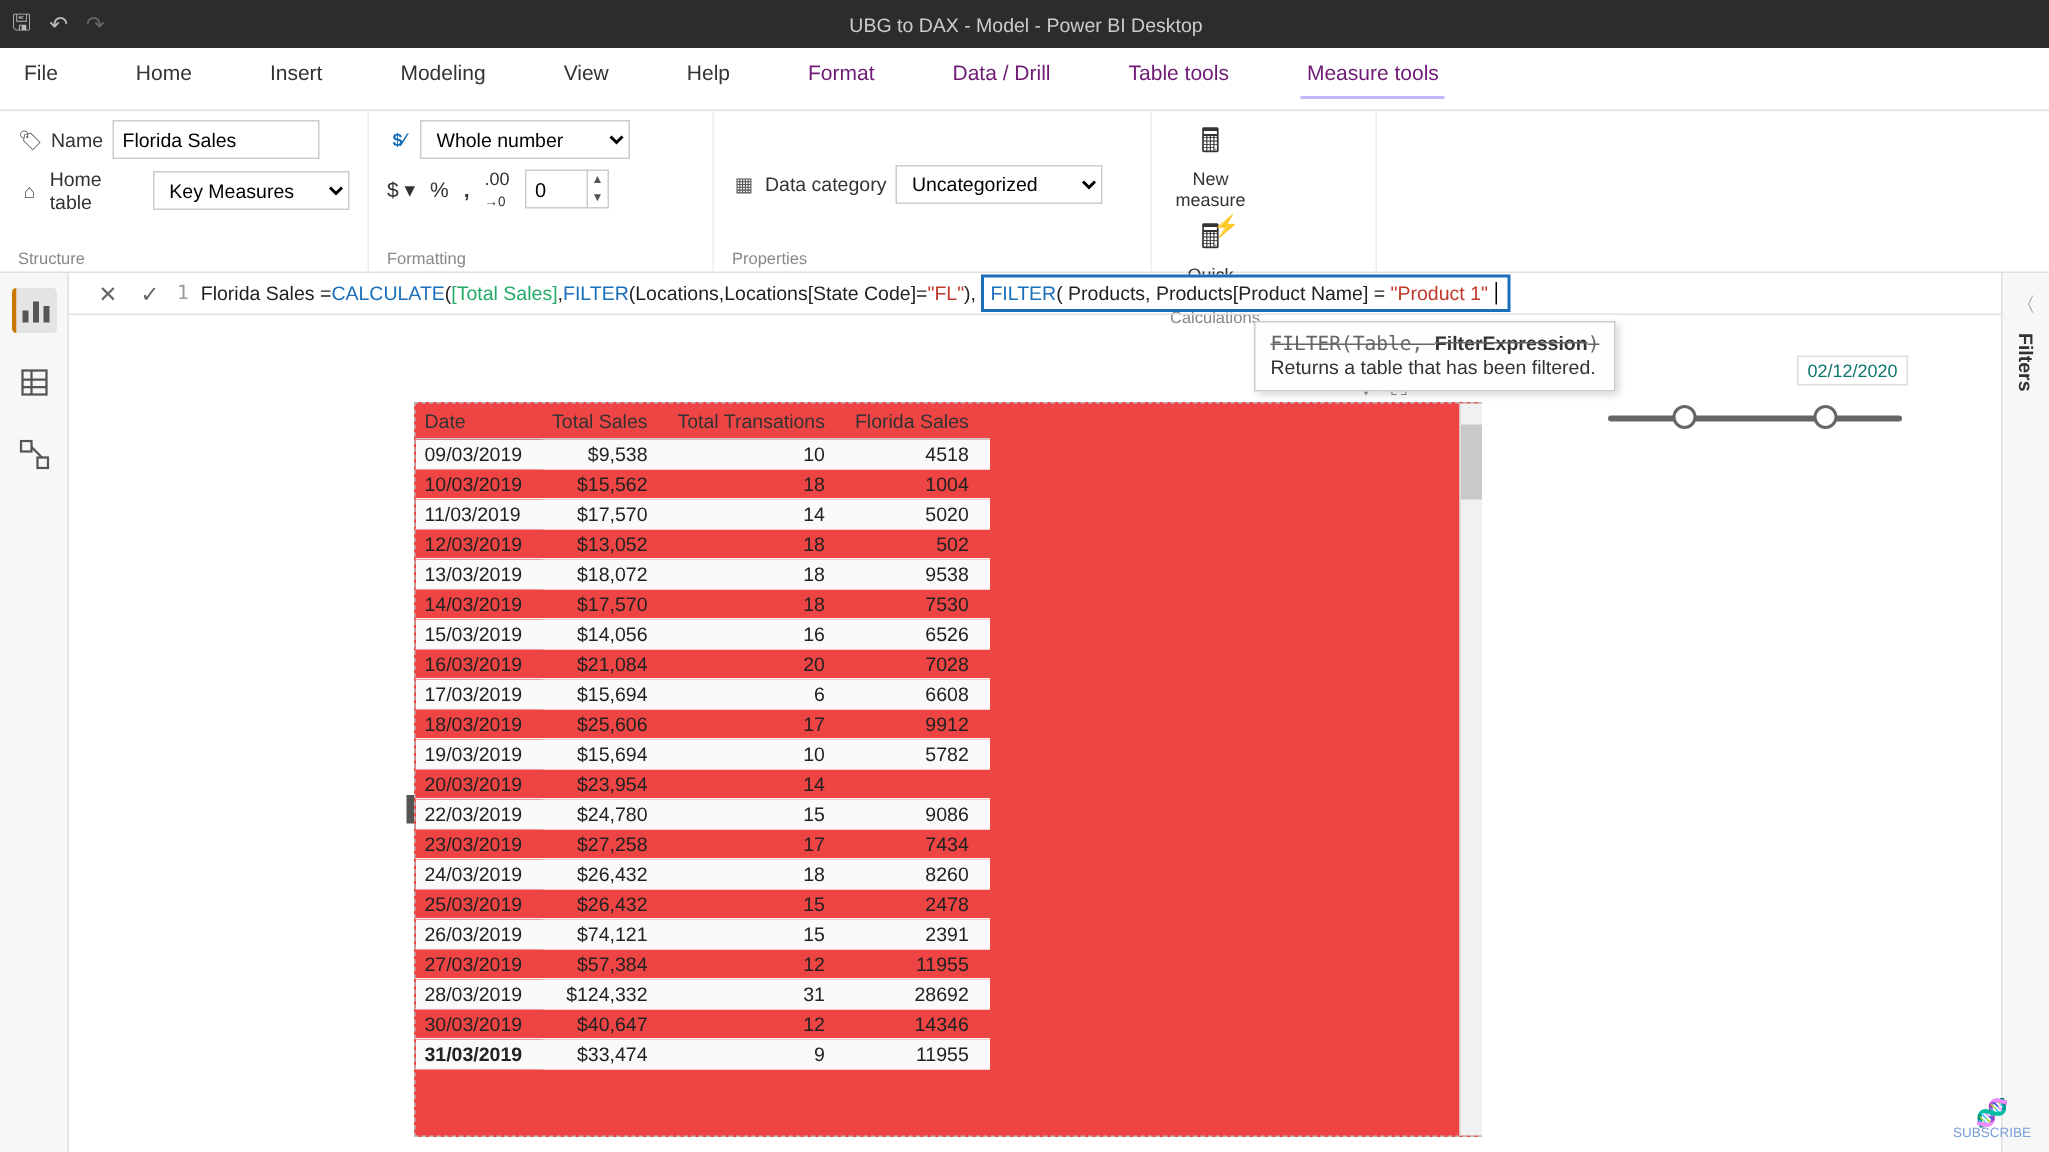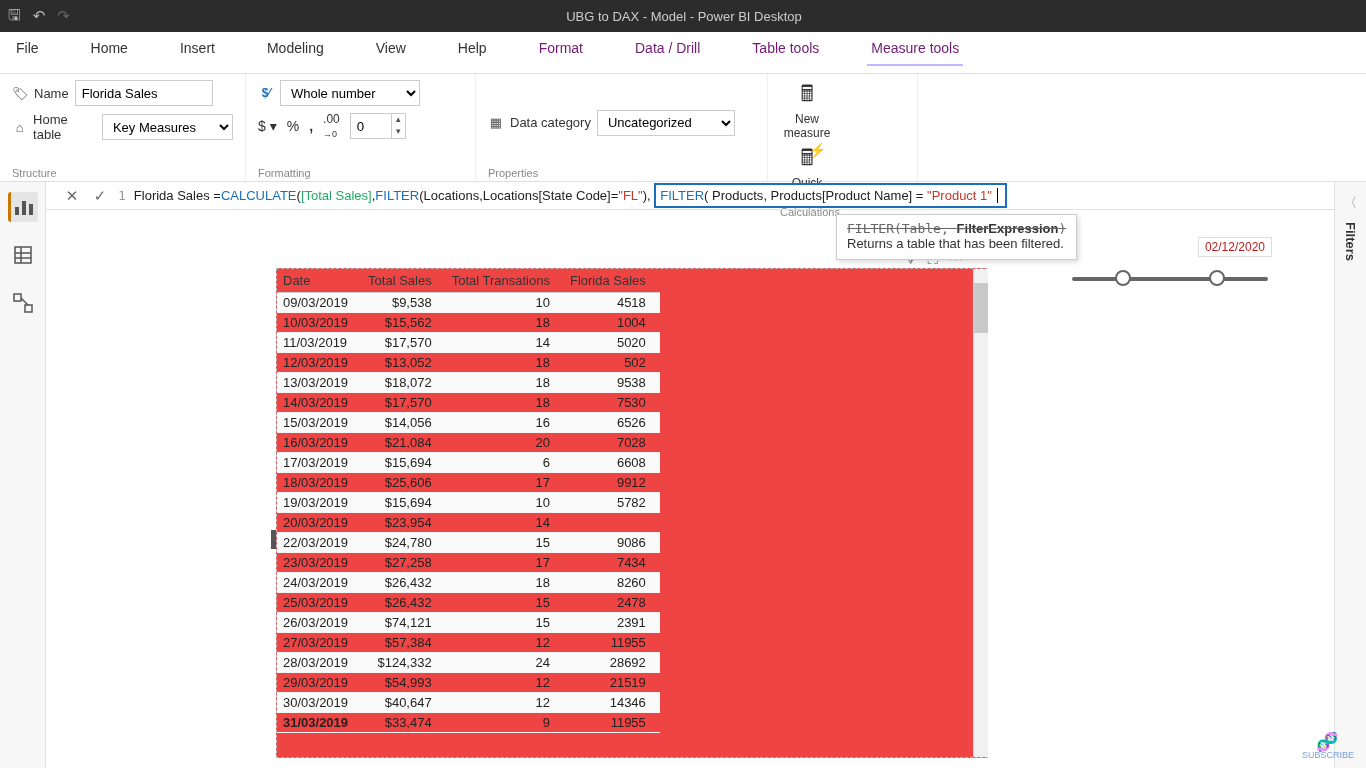--- a/index.html
+++ b/index.html
@@ -58,21 +58,21 @@
   .rightrail { position: absolute; right: 0; top: 182px; width: 32px; height: 586px; background: #f7f7f7; border-left: 1px solid #e0e0e0; display:flex; flex-direction:column; align-items:center; padding-top:12px; }
   .rightrail .arr { color: #888; font-size: 13px; margin-bottom: 10px; cursor:pointer;}
   .rightrail .vtxt { writing-mode: vertical-rl; font-size: 13px; font-weight: 600; color: #333; }
 
   
   .vishdr { position:absolute; left: 904px; top: 250px; display:flex; gap: 10px; color:#888; font-size:15px; z-index:2;}
   .vishdr span { cursor:pointer; }
 
   
   .slicer { position:absolute; left: 1068px; top: 237px; width: 204px; font-size: 12px; }
-  .slicer .dates { display:flex; justify-content: space-between; color:#b91c1c; }
+  .slicer .dates { display:flex; justify-content: space-between; color:#0f766e; }
   .slicer .track { position:relative; height: 4px; background: #666; margin: 20px 4px 0 4px; border-radius: 2px;}
   .slicer .thumb { position:absolute; top:-7px; width:16px; height:16px; background:#fff; border:2px solid #666; border-radius:50%; }
 
   
   .tablewrap { position:absolute; left: 276px; top: 268px; width: 712px; height: 490px; border: 1px dashed #bbb; background:#ef4444; }
   .tablewrap::before { content:""; position:absolute; right:-1px; top:0; bottom:0; width:14px; background:#f1f1f1; border-left:1px solid #ddd;}
   .sbthumb { position:absolute; right:-1px; top:14px; width:14px; height:50px; background:#c9c9c9;}
   table.data { border-collapse: collapse; font-size: 13px; color:#222; }
   table.data th { text-align:left; font-weight:400; padding: 4px 14px 4px 6px; border-bottom: 1px solid #ccc; color:#333; }
   table.data td { padding: 2px 14px 2px 6px; border-bottom: 1px solid #f5f5f5; height: 20px;}
@@ -384,28 +384,22 @@
         </tr>
         <tr>
           <td style="position: relative;">27/03/2019</td>
           <td class="num">$57,384</td>
           <td class="num">12</td>
           <td class="num">11955</td>
         </tr>
         <tr>
           <td style="position: relative;">28/03/2019</td>
           <td class="num">$124,332</td>
-          <td class="num">24</td>
+          <td class="num">31</td>
           <td class="num">28692</td>
-        </tr>
-        <tr>
-          <td style="position: relative;">29/03/2019</td>
-          <td class="num">$54,993</td>
-          <td class="num">12</td>
-          <td class="num">21519</td>
         </tr>
         <tr>
           <td style="position: relative;">30/03/2019</td>
           <td class="num">$40,647</td>
           <td class="num">12</td>
           <td class="num">14346</td>
         </tr>
         <tr>
           <td style="position: relative; font-weight: bold;">31/03/2019</td>
           <td class="num">$33,474</td>

